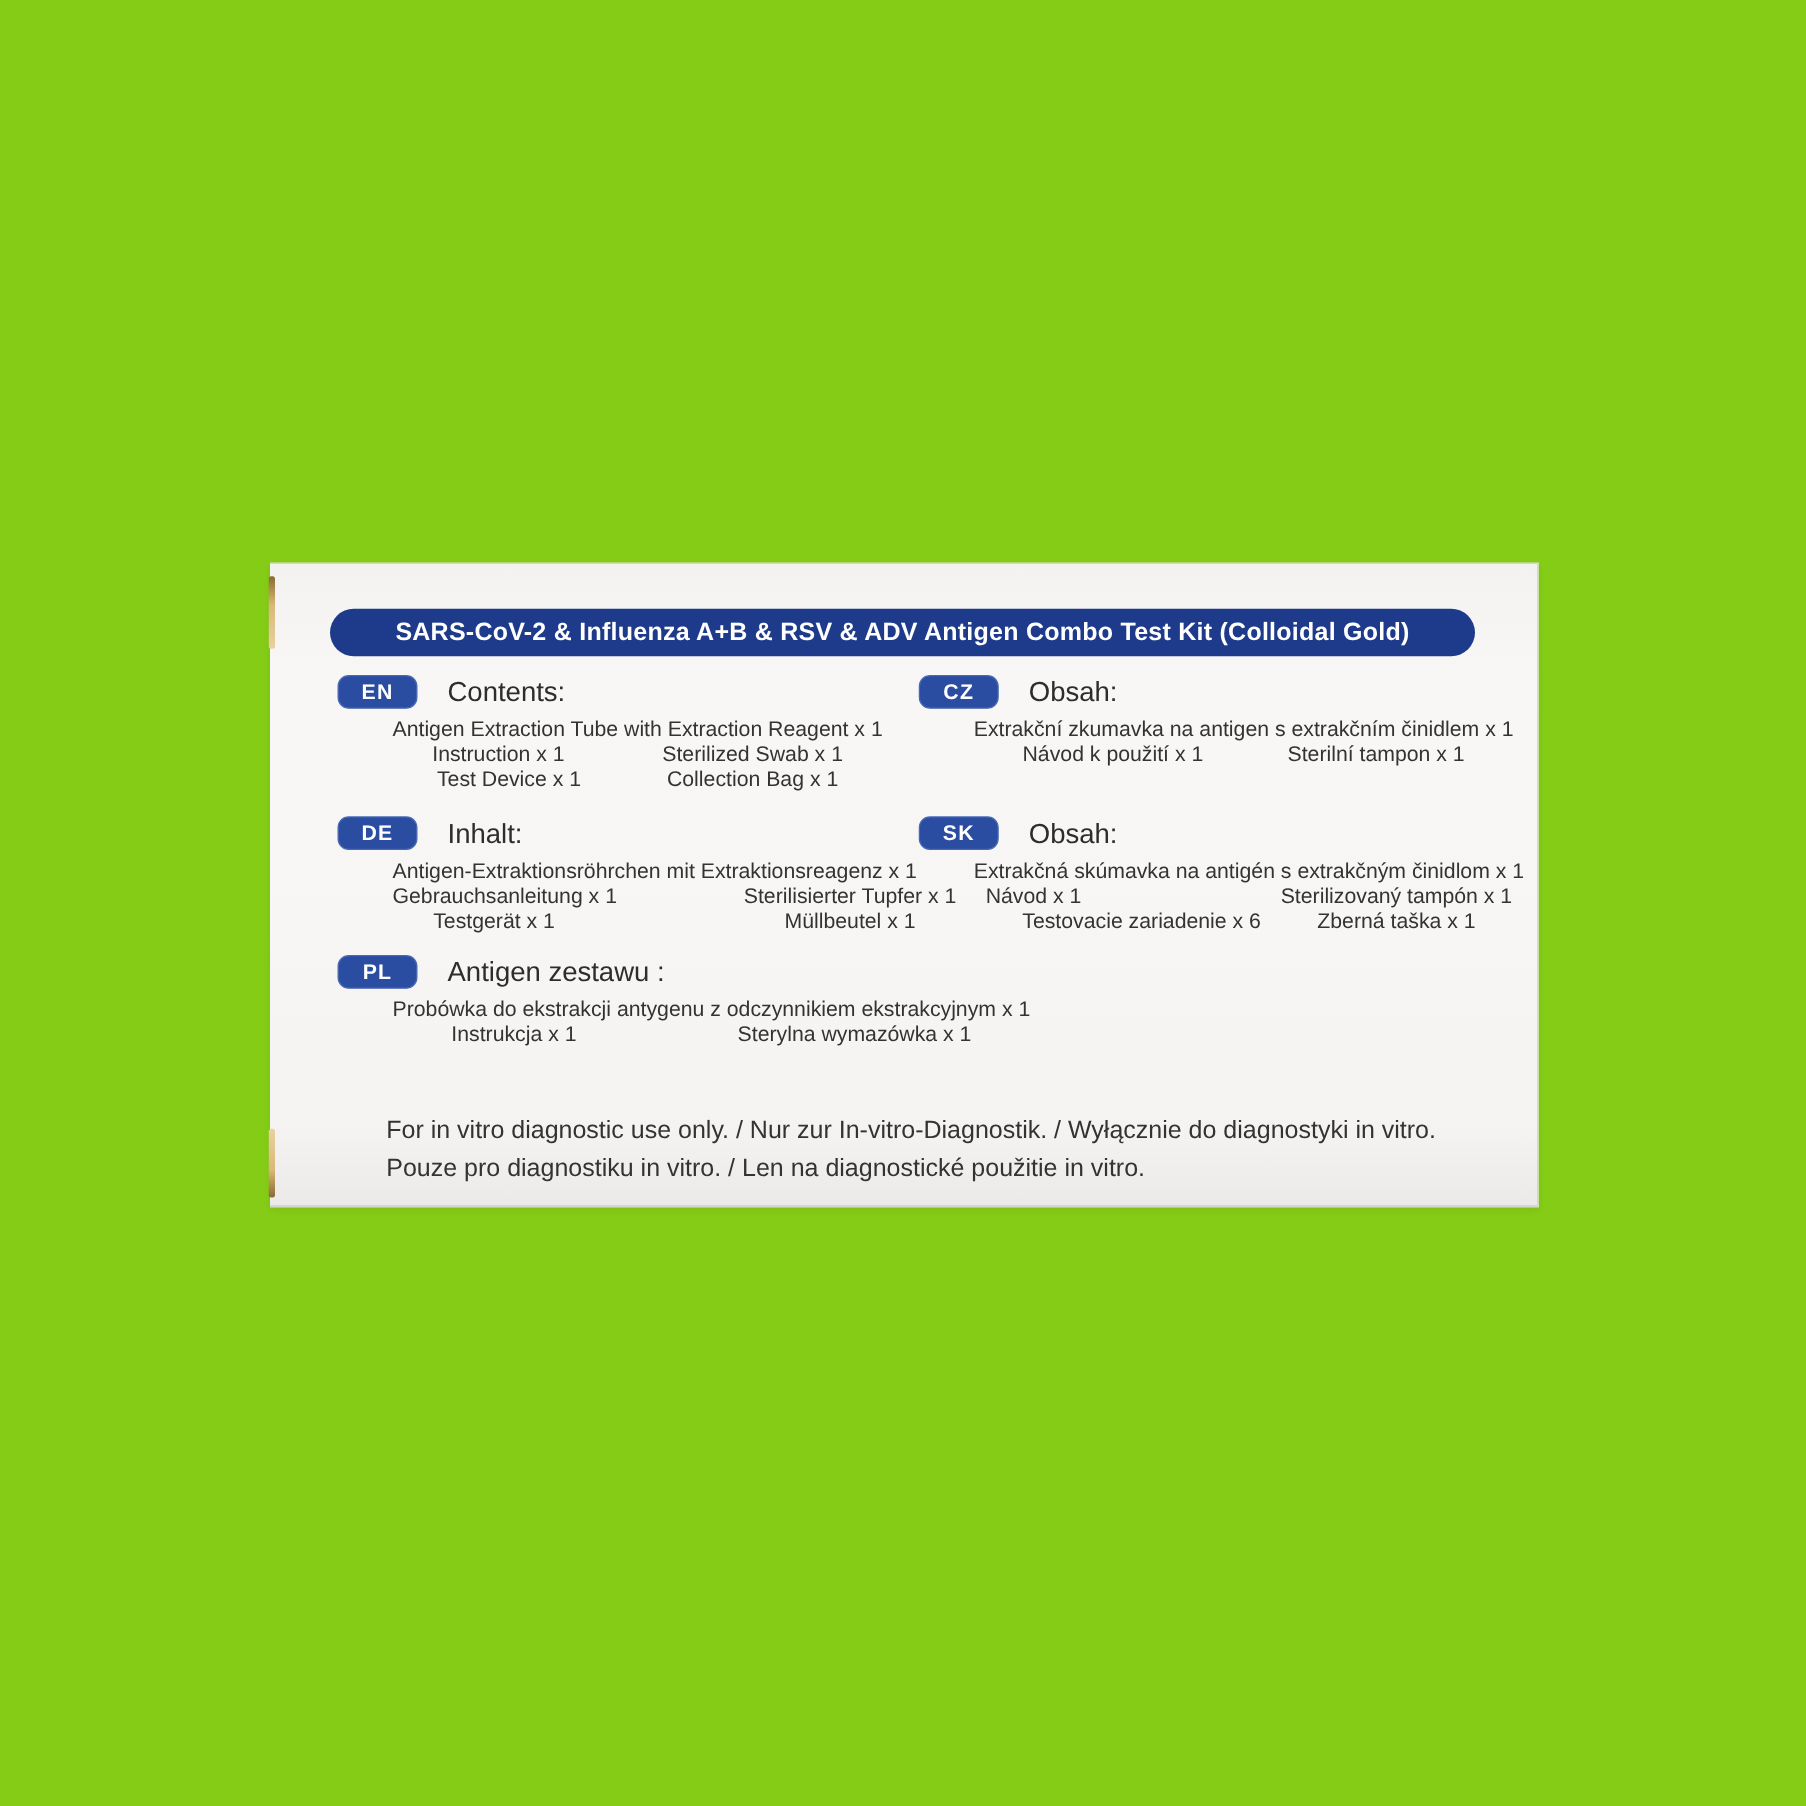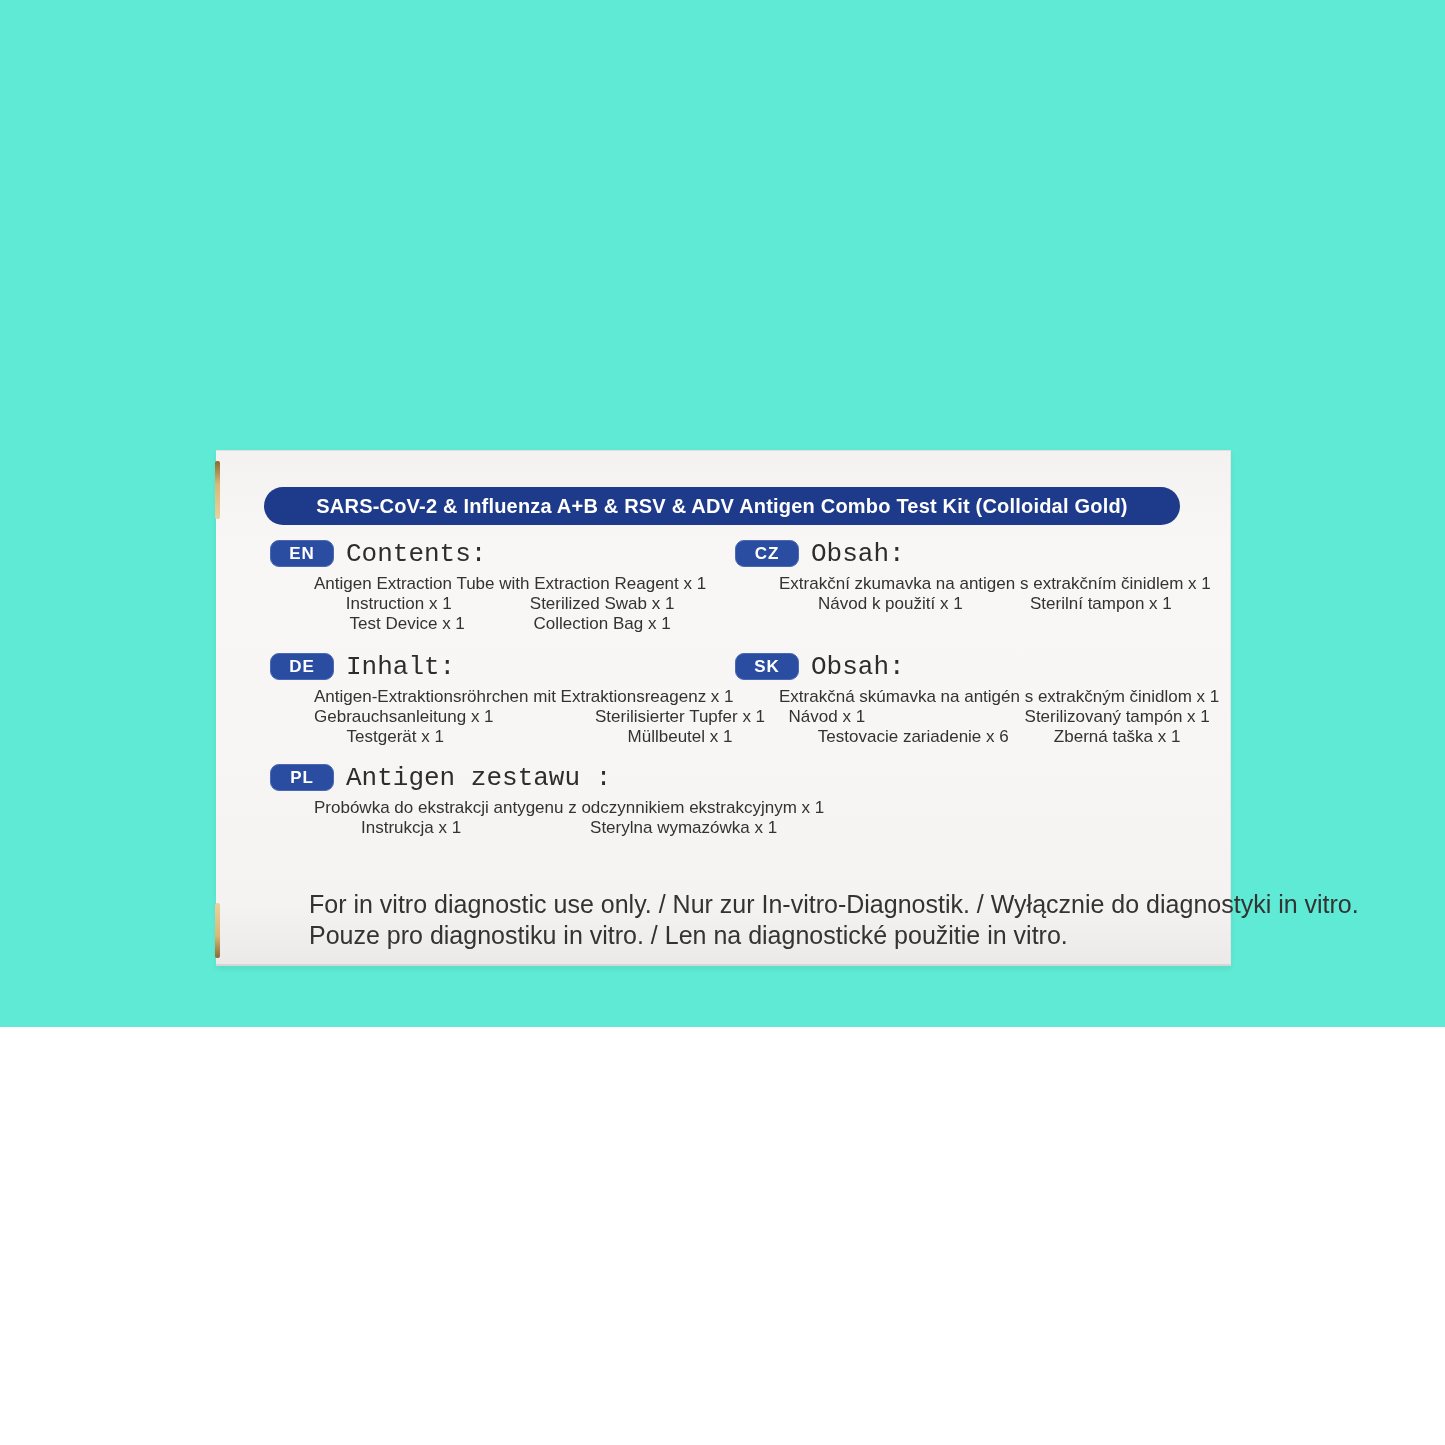--- a/index.html
+++ b/index.html
@@ -4,22 +4,22 @@
 <style>
   html, body {
     margin: 0;
     padding: 0;
     background: #ffffff;
     font-family: "Liberation Sans", sans-serif;
   }
   .scene {
     position: relative;
     width: 1445px;
-    height: 1027px;
-    background: #5eead4;
+    height: 1445px;
+    background: #84cc16;
     overflow: hidden;
   }
   .box {
     position: absolute;
     left: 216px;
     top: 450px;
     width: 1014px;
     height: 513px;
     background: linear-gradient(180deg, #f3f2f0 0%, #f8f7f5 18%, #f7f6f4 55%, #f4f3f1 88%, #eceae8 100%);
     border-top: 1px solid #e2e0dd;
@@ -81,25 +81,24 @@
     background: #2a4da1;
     border: 1px solid #4a69b5;
     border-radius: 9px;
     color: #ffffff;
     font-size: 17px;
     font-weight: bold;
     letter-spacing: 1px;
     box-sizing: border-box;
   }
   .heading {
-    margin-left: 12px;
-    font-size: 26px;
+    margin-left: 24px;
+    font-size: 22px;
     color: #2d2d2d;
     white-space: nowrap;
-    font-family: Liberation Mono, monospace;
   }
   .line {
     font-size: 17px;
     line-height: 20px;
     white-space: nowrap;
     color: #333333;
     margin-left: 44px;
   }
   .row { display: flex; justify-content: center; }
   .row .c1 {
@@ -107,21 +106,21 @@
     white-space: nowrap;
   }
   .row .c2 { white-space: nowrap; }
   .footer {
     position: absolute;
     left: 49px;
     top: 438px;
     color: #2e2e2e;
   }
   .footer .line {
-    font-size: 25px;
+    font-size: 20px;
     line-height: 31px;
   }
 </style>
 </head>
 <body>
 
 <div class="scene">
   <div class="box">
 
     <div class="edge-wedge top"></div>

